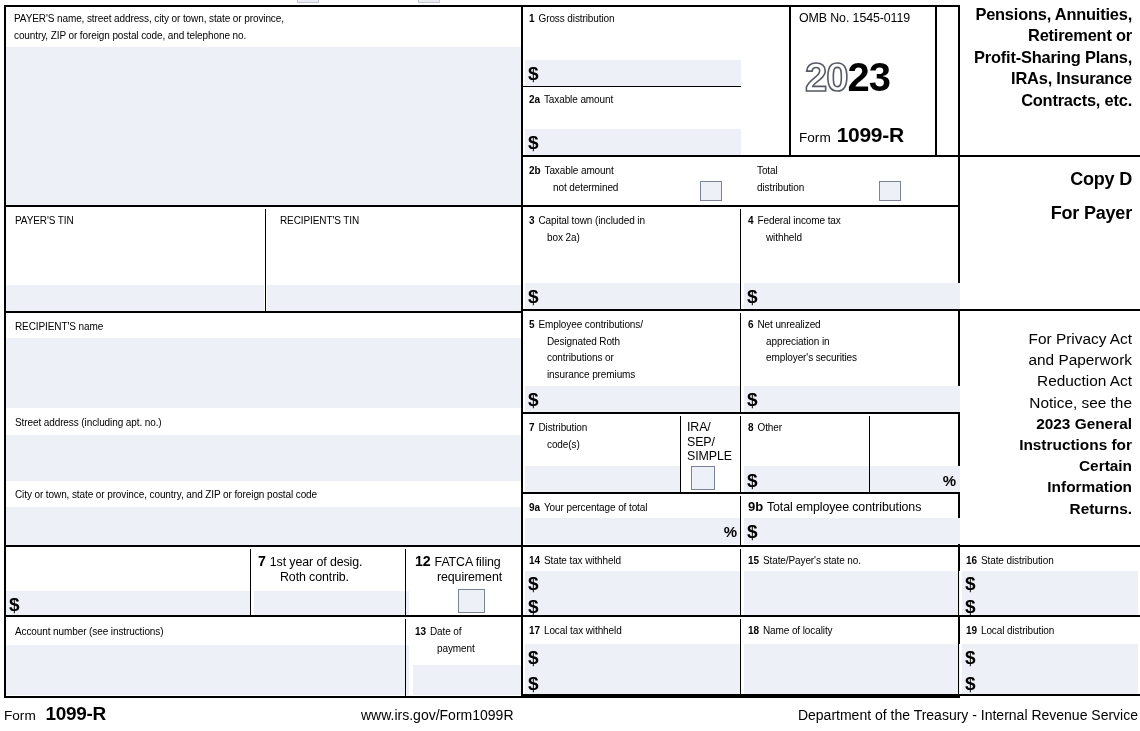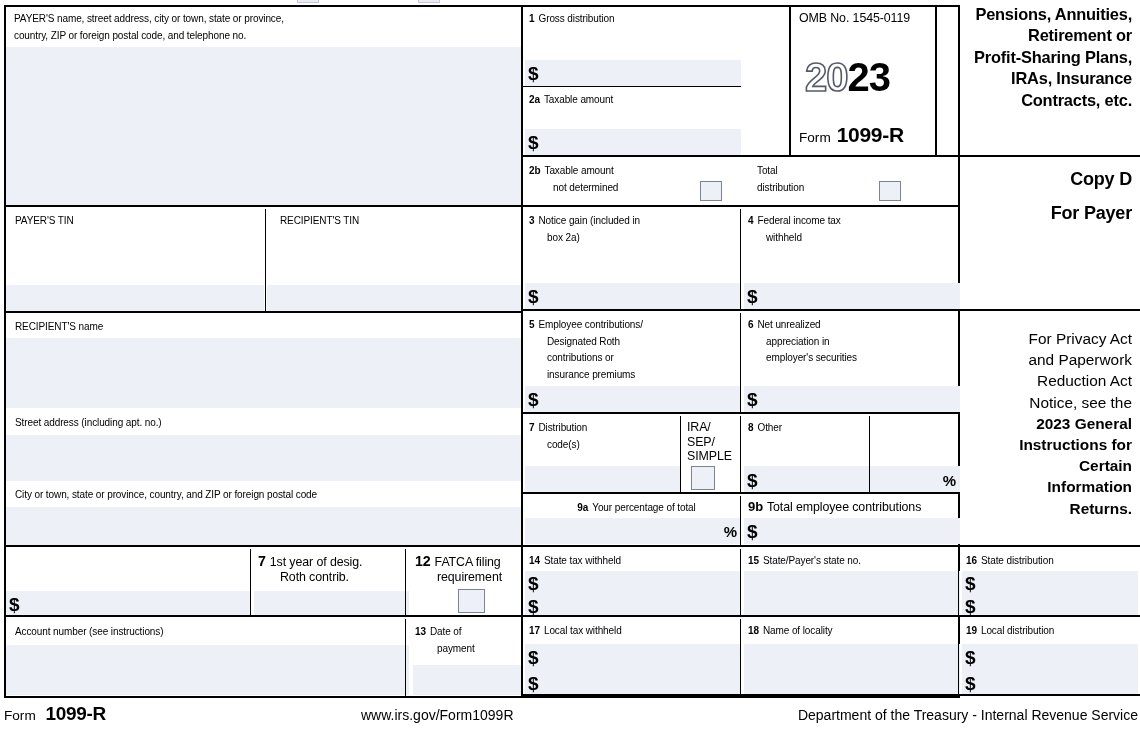--- a/index.html
+++ b/index.html
@@ -211,21 +211,21 @@
     <div class="cap wrap" style="left:232px;top:4px;width:150px;">
       <span>Total</span><br>
       <span>distribution</span>
     </div>
     <div class="chk" style="left:354px;top:22px;width:22px;height:20px;"></div>
   </div>
   <div class="cell bd-b" style="left:523px;top:205px;width:437px;height:2px;"></div>
 
   <div class="cell" style="left:525px;top:209px;width:435px;height:102px;">
     <div class="cap wrap" style="left:4px;top:4px;width:215px;">
-      <span class="num">3</span><span>Notice gain (included in</span><br>
+      <span class="num">3</span><span>Capital town (included in</span><br>
       <span style="margin-left:18px;">box 2a)</span>
     </div>
     <div class="fill" style="left:0px;top:74px;width:216px;height:26px;">
       <span class="dollar">$</span>
     </div>
     <div class="cap wrap" style="left:223px;top:4px;width:200px;">
       <span class="num">4</span><span>Federal income tax</span><br>
       <span style="margin-left:18px;">withheld</span>
     </div>
     <div class="fill" style="left:219px;top:74px;width:216px;height:26px;">
@@ -277,21 +277,21 @@
     <div class="fill" style="left:219px;top:50px;width:216px;height:27px;">
       <span class="dollar">$</span>
       <span class="pct">%</span>
     </div>
   </div>
   <div class="cell bd-l1" style="left:680px;top:416px;width:1px;height:78px;"></div>
   <div class="cell bd-l1" style="left:740px;top:416px;width:1px;height:78px;"></div>
   <div class="cell bd-l1" style="left:869px;top:416px;width:1px;height:78px;"></div>
   <div class="cell bd-b" style="left:523px;top:492px;width:437px;height:2px;"></div>
 
-  <div class="cell" style="left:525px;top:496px;width:435px;height:49px;text-align:center;">
+  <div class="cell" style="left:525px;top:496px;width:435px;height:49px;">
     <div class="cap wrap" style="left:4px;top:4px;width:215px;">
       <span class="num">9a</span><span>Your percentage of total</span><br>
       <span style="margin-left:24px;">distribution</span>
     </div>
     <div class="fill" style="left:0px;top:22px;width:216px;height:26px;">
       <span class="pct">%</span>
     </div>
     <div class="cap cap-sm" style="left:223px;top:4px;">
       <span class="num" style="font-size:13px;">9b</span><span>Total employee contributions</span>
     </div>

